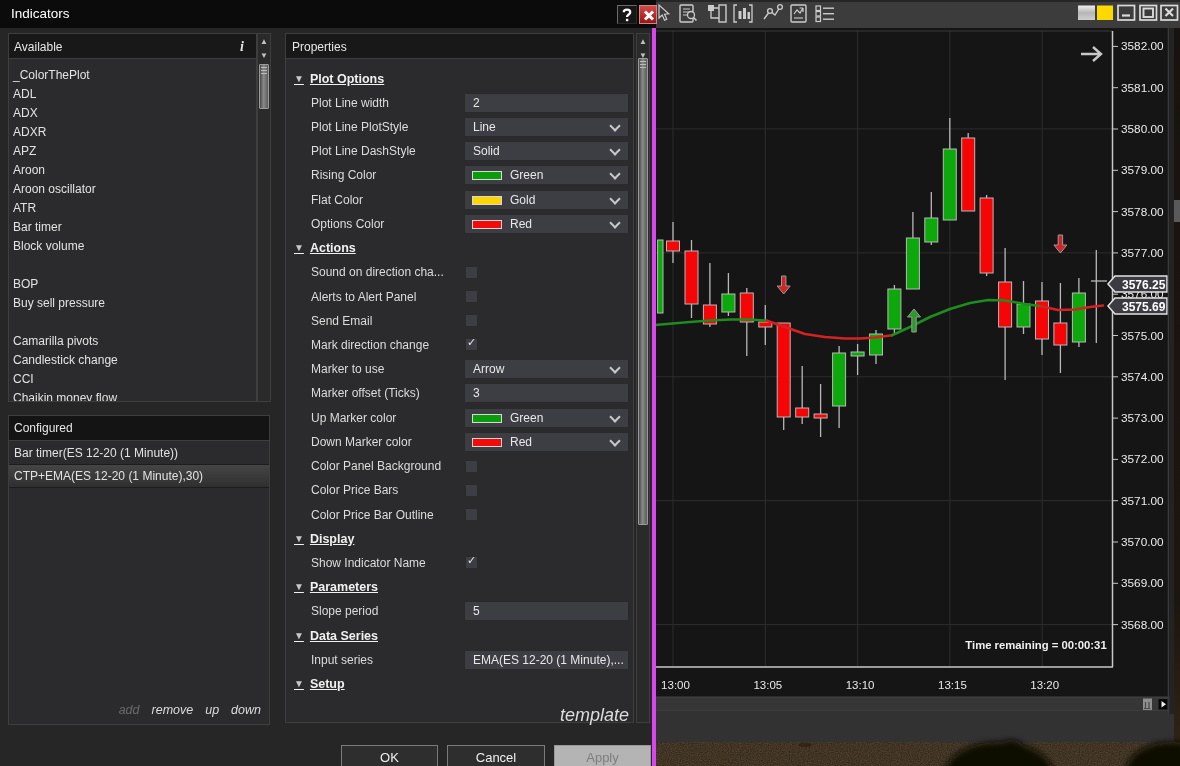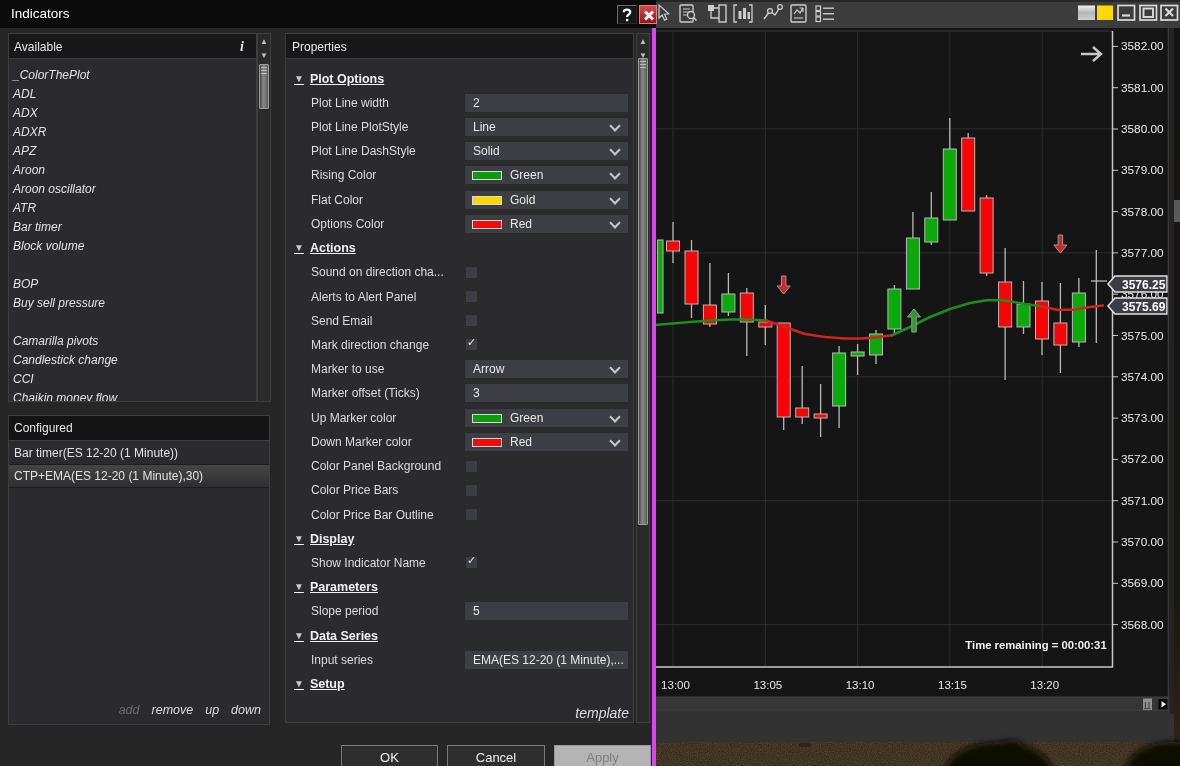--- a/index.html
+++ b/index.html
@@ -8,21 +8,21 @@
 #dlgtitle { position:absolute; left:0; top:0; width:656px; height:28px; background:#0b0b0b; color:#fff; font-size:13.5px; }
 #dlgtitle span { position:absolute; left:11px; top:6px; }
 .tbtn { position:absolute; top:5px; height:19px; text-align:center; font-weight:bold; font-size:12px; line-height:18px; }
 #btnq { left:617px; width:20px; background:#161616; border:1px solid #6a6a6a; border-bottom-color:#2a2a2a; border-right-color:#2a2a2a; color:#fff; font-size:14px; line-height:16px; }
 #btnx { left:639px; width:18px; background:linear-gradient(#d54848,#9c1515); border:1px solid #c88; color:#fff; }
 .panelhead { position:absolute; background:#181818; border:1px solid #3e3e3e; color:#e6e6e6; font-size:12px; }
 #availhead { left:8px; top:33px; width:249px; height:26px; line-height:26px; padding-left:5px; }
 #availhead i { position:absolute; right:12px; top:0; font-family:"Liberation Serif",serif; font-size:14px; font-weight:bold; }
 #availlist { position:absolute; left:8px; top:59px; width:249px; height:343px; background:#2b2b2d; border:1px solid #3e3e3e; border-top:none; overflow:hidden; }
 .arow { position:absolute; left:0; width:100%; height:19px; line-height:19px; padding-left:4px; color:#e2e2e2; font-size:12px; }
-#availlist .inner { position:relative; width:100%; height:100%;font-style:italic; }
+#availlist .inner { position:relative; width:100%; height:100%; }
 #ascroll { position:absolute; left:257px; top:33px; width:14px; height:369px; background:#2a2a2a; border:1px solid #3e3e3e; }
 #pscroll { position:absolute; left:636px; top:33px; width:14px; height:690px; background:#2a2a2a; border:1px solid #3e3e3e; }
 .sarrow { position:absolute; left:0; width:100%; text-align:center; color:#c0c0c0; font-size:8px; line-height:10px; }
 .sthumb { position:absolute; left:1px; width:10px; background:linear-gradient(90deg,#4a4a4a,#8a8a8a 45%,#5a5a5a); border:1px solid #9a9a9a; border-radius:1px; }
 .grip { position:absolute; left:1px; top:2px; width:6px; height:7px; background:repeating-linear-gradient(#bbb 0 1px, transparent 1px 3px); }
 #confhead { left:8px; top:415px; width:262px; height:26px; line-height:25px; padding-left:5px; background:#141414; }
 #conflist { position:absolute; left:8px; top:441px; width:262px; height:284px; background:#2b2b2d; border:1px solid #3e3e3e; border-top:none; }
 .crow { position:absolute; left:0; width:100%; height:23px; line-height:23px; padding-left:5px; color:#e2e2e2; font-size:12px; border-bottom:1px solid #1d1d1d; }
 .crow.sel { background:linear-gradient(#454545,#2f2f2f); }
 #links { position:absolute; left:0; top:262px; width:252px; text-align:right; font-size:12.5px; font-style:italic; color:#dcdcdc; }
@@ -32,21 +32,21 @@
 #propbody { position:absolute; left:285px; top:59px; width:349px; height:664px; background:#2b2b2d; border:1px solid #3e3e3e; border-top:none; }
 .pgroup { position:absolute; left:8px; height:20px; line-height:20px; color:#f0f0f0; font-size:12.5px;text-decoration:underline; }
 .pgroup .tri { color:#c8c8c8; font-size:10px; margin-right:6px; vertical-align:1px; }
 .pgroup b { font-weight:bold; }
 .plabel { position:absolute; left:25px; height:20px; line-height:20px; color:#dcdcdc; font-size:12px; }
 .pfield { position:absolute; left:178px; width:165px; height:20px; line-height:19px; background:#3d3d44; border:1px solid #2a2a2a; color:#e8e8e8; font-size:12px; padding-left:8px; }
 .chev { position:absolute; right:9px; top:4px; width:8px; height:8px; border-right:2px solid #c8c8c8; border-bottom:2px solid #c8c8c8; transform:rotate(45deg); }
 .swatch { position:absolute; left:7px; top:5px; width:30px; height:9px; border:1px solid #d8d8d8; }
 .pcheck { position:absolute; left:179px; width:13px; height:13px; background:#3d3d44; border:1px solid #2a2a2a; }
 .tick { position:absolute; left:1px; top:-3px; color:#e8e8e8; font-size:11px; }
-#template { position:absolute; left:0; top:646px; width:343px; text-align:right; font-size:14px; font-style:italic; color:#dcdcdc; }
+#template { position:absolute; left:0; top:646px; width:343px; text-align:right; font-size:18px; font-style:italic; color:#dcdcdc; }
 .dbtn { position:absolute; top:745px; height:26px; background:#2e2e2e; border:1px solid #7a7a7a; color:#f0f0f0; font-size:13px; text-align:center; line-height:24px; }
 #btnok { left:341px; width:97px; }
 #btncancel { left:447px; width:98px; }
 #btnapply { left:554px; width:97px; background:#b4b4b4; color:#7e7e7e; border-color:#999; }
 </style></head>
 <body>
 <div id="tbar">
     <svg width="525" height="28" viewBox="0 0 525 28" style="position:absolute;left:0;top:0">
 <rect x="0" y="0" width="525" height="28" fill="#3c3c3c"></rect>
 <rect x="0" y="0" width="525" height="2" fill="#262626"></rect>

